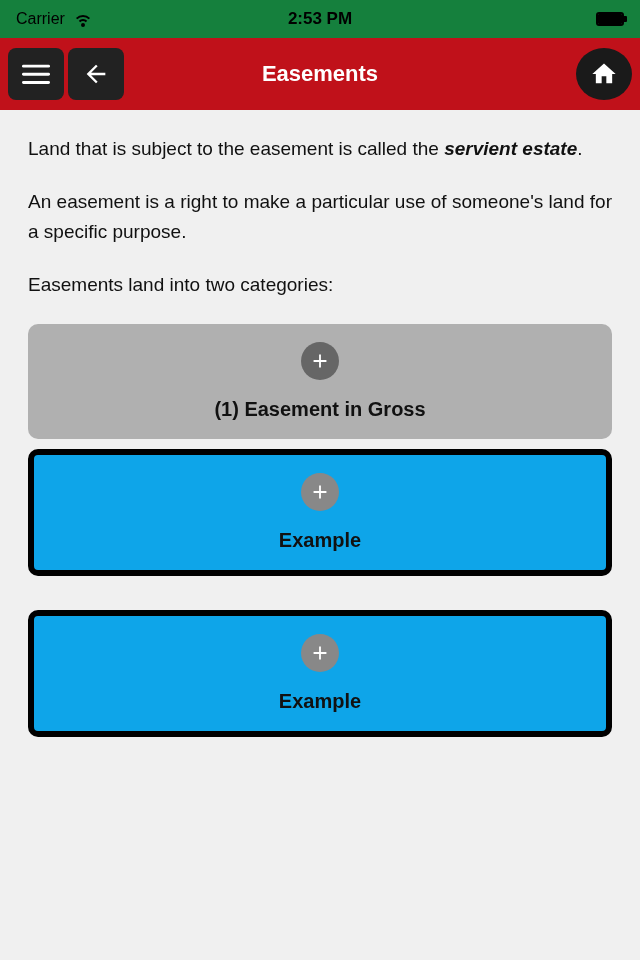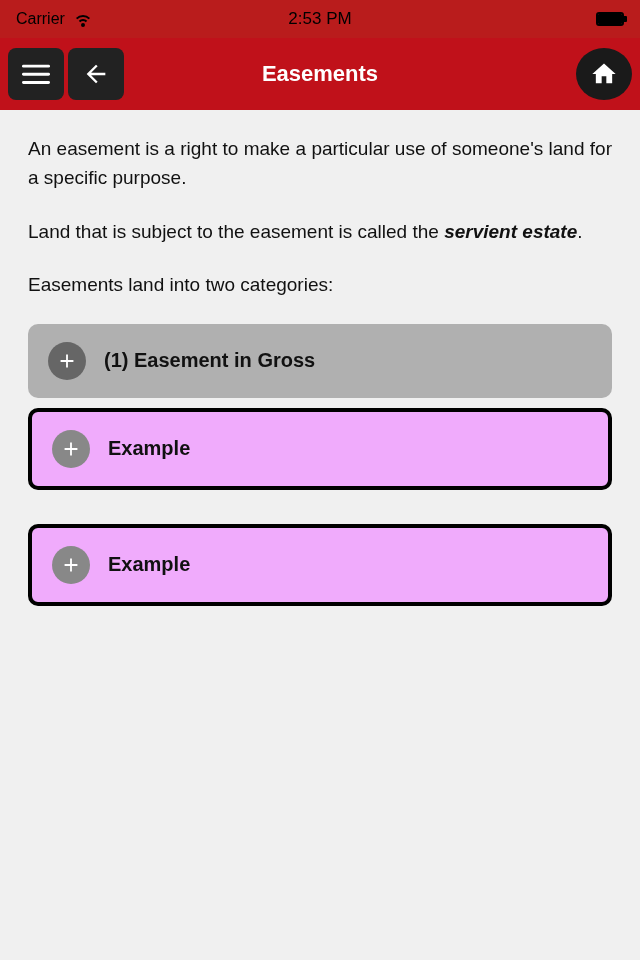--- a/index.html
+++ b/index.html
@@ -9,40 +9,40 @@
       height: 960px;
       background: #f0f0f0;
       font-family: 'Helvetica Neue', Helvetica, Arial, sans-serif;
       overflow: hidden;
     }
 
     
     .status-bar {
       width: 100%;
       height: 38px;
-      background: #b91c1c;
+      background: #15803d;
       display: flex;
       align-items: center;
       justify-content: space-between;
       padding: 0 16px;
       font-size: 16px;
       font-weight: 500;
       color: #000;
     }
     .status-bar-left {
       display: flex;
       align-items: center;
       gap: 8px;
     }
     .status-bar-center {
       position: absolute;
       left: 50%;
       transform: translateX(-50%);
       font-size: 17px;
-      font-weight: 400;
+      font-weight: 700;
     }
     .status-bar-right {
       display: flex;
       align-items: center;
       gap: 6px;
     }
     .battery-icon {
       width: 28px;
       height: 14px;
       border: 2px solid #000;
@@ -144,24 +144,25 @@
     .expandable-header {
       width: 100%;
       background: #b0b0b0;
       border-radius: 10px;
       padding: 18px 20px;
       display: flex;
       align-items: center;
       gap: 18px;
       cursor: pointer;
       border: none;
+      flex-direction: column;
     }
     .expandable-header.light {
-      background: #f0abfc;
-      border: 4px solid #000000;
+      background: #0ea5e9;
+      border: 6px solid #000000;
     }
 
     .plus-circle {
       width: 38px;
       height: 38px;
       border-radius: 50%;
       background: #888;
       display: flex;
       align-items: center;
       justify-content: center;
@@ -224,25 +225,25 @@
   <button class="nav-home-btn">
     <svg viewBox="0 0 24 24">
         <path d="M10 20v-6h4v6h5v-8h3L12 3 2 12h3v8z"></path>
       </svg>
   </button>
 </div>
 
 <div class="content">
 
   <p class="paragraph">
+    <span>Land that is subject to the easement is called the </span><strong><em>servient estate</em></strong><span>.</span>
+  </p>
+
+  <p class="paragraph">
     <span>An easement is a right to make a particular use of someone's land for a specific purpose.</span>
-  </p>
-
-  <p class="paragraph">
-    <span>Land that is subject to the easement is called the </span><strong><em>servient estate</em></strong><span>.</span>
   </p>
 
   <p class="paragraph">Easements land into two categories:</p>
 
   <div class="expandable-section">
     <button class="expandable-header">
       <div class="plus-circle dark">
         <svg viewBox="0 0 24 24">
             <path d="M19 11H13V5h-2v6H5v2h6v6h2v-6h6z"></path>
           </svg>

